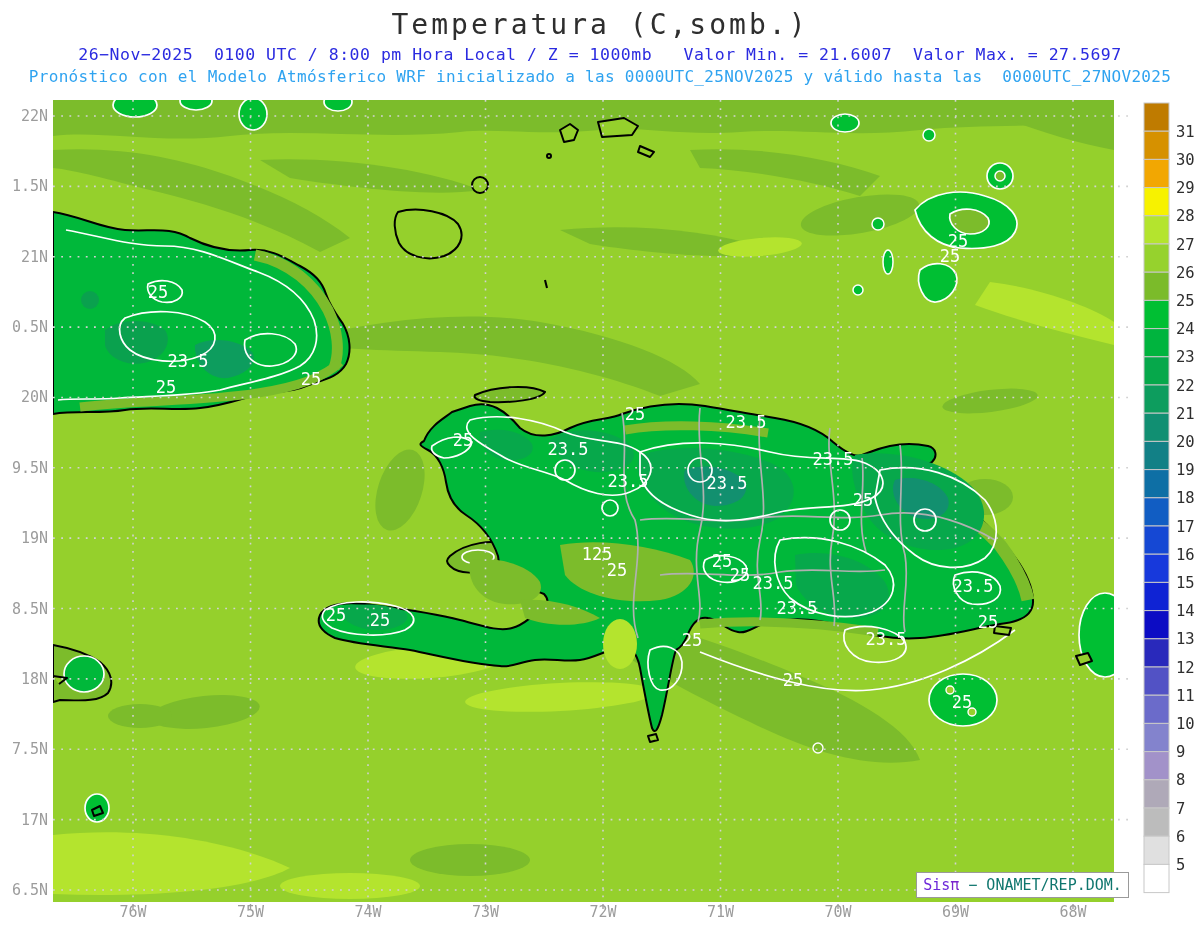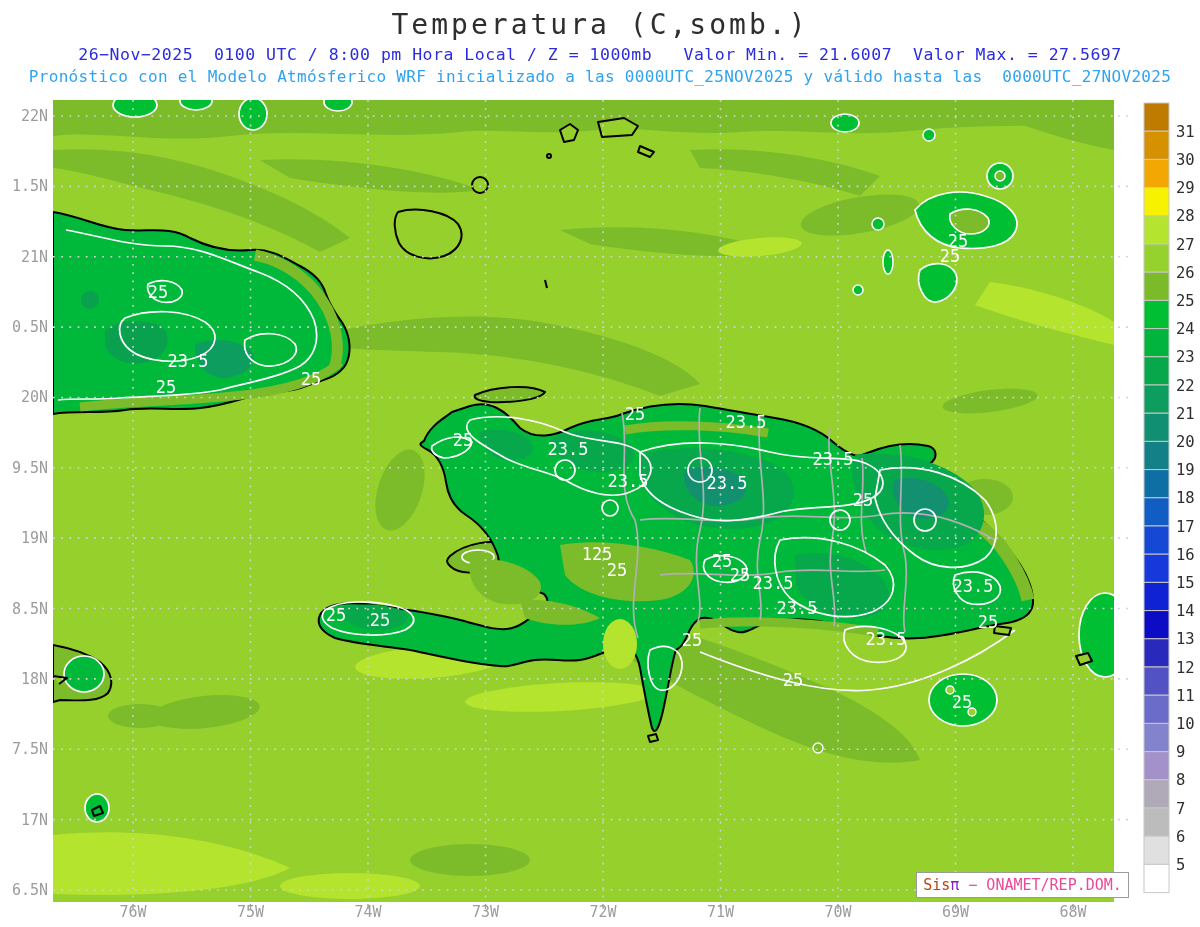--- a/index.html
+++ b/index.html
@@ -1,23 +1,23 @@
 <!DOCTYPE html>
 <html><head>
 <meta charset="utf-8">
 <style>
   html,body{margin:0;padding:0;background:#fff;width:1200px;height:927px;overflow:hidden}
   #wrap{position:relative;width:1200px;height:891px;background:#fff;font-family:"DejaVu Sans Mono",monospace}
   #title{position:absolute;top:8px;left:0;width:1200px;text-align:center;font-size:28px;letter-spacing:3px;color:#2e2e2e;white-space:pre}
   #hdr1{position:absolute;top:45px;left:0;width:1200px;text-align:center;font-size:16.5px;color:#2b2be0;white-space:pre;letter-spacing:.5px}
   #hdr2{position:absolute;top:67px;left:0;width:1200px;text-align:center;font-size:16px;color:#2fa3f0;white-space:pre;letter-spacing:.3px}
   #attrib{position:absolute;left:916px;top:872px;width:211px;height:24px;background:#fff;border:1px solid #9a9a9a;font-size:15px;line-height:24px;text-align:center;white-space:pre}
-  #attrib .sis{color:#c2410c}
+  #attrib .sis{color:#6d28d9}
   #attrib .pi{color:#7a22cc}
-  #attrib .rest{color:#ec4899}
+  #attrib .rest{color:#0f766e}
   svg text{font-family:"DejaVu Sans Mono",monospace}
   .grid{stroke:#d2d2d2;stroke-width:1.6;stroke-dasharray:1.8 6.4;fill:none}
   .tick{stroke:#a0a0a0;stroke-width:1.4}
   .axlabel{fill:#9c9c9c;font-size:15px}
   .cblabel{fill:#2e2e2e;font-size:15.5px}
   .clabel{fill:#ffffff;font-size:17px}
   .coast{stroke:#000;stroke-width:2;stroke-linejoin:round}
   .prov{fill:none;stroke:#b0b0b0;stroke-width:1.7;stroke-linejoin:round}
   .wc{fill:none;stroke:#fff;stroke-width:1.7;stroke-linejoin:round}
 </style>

